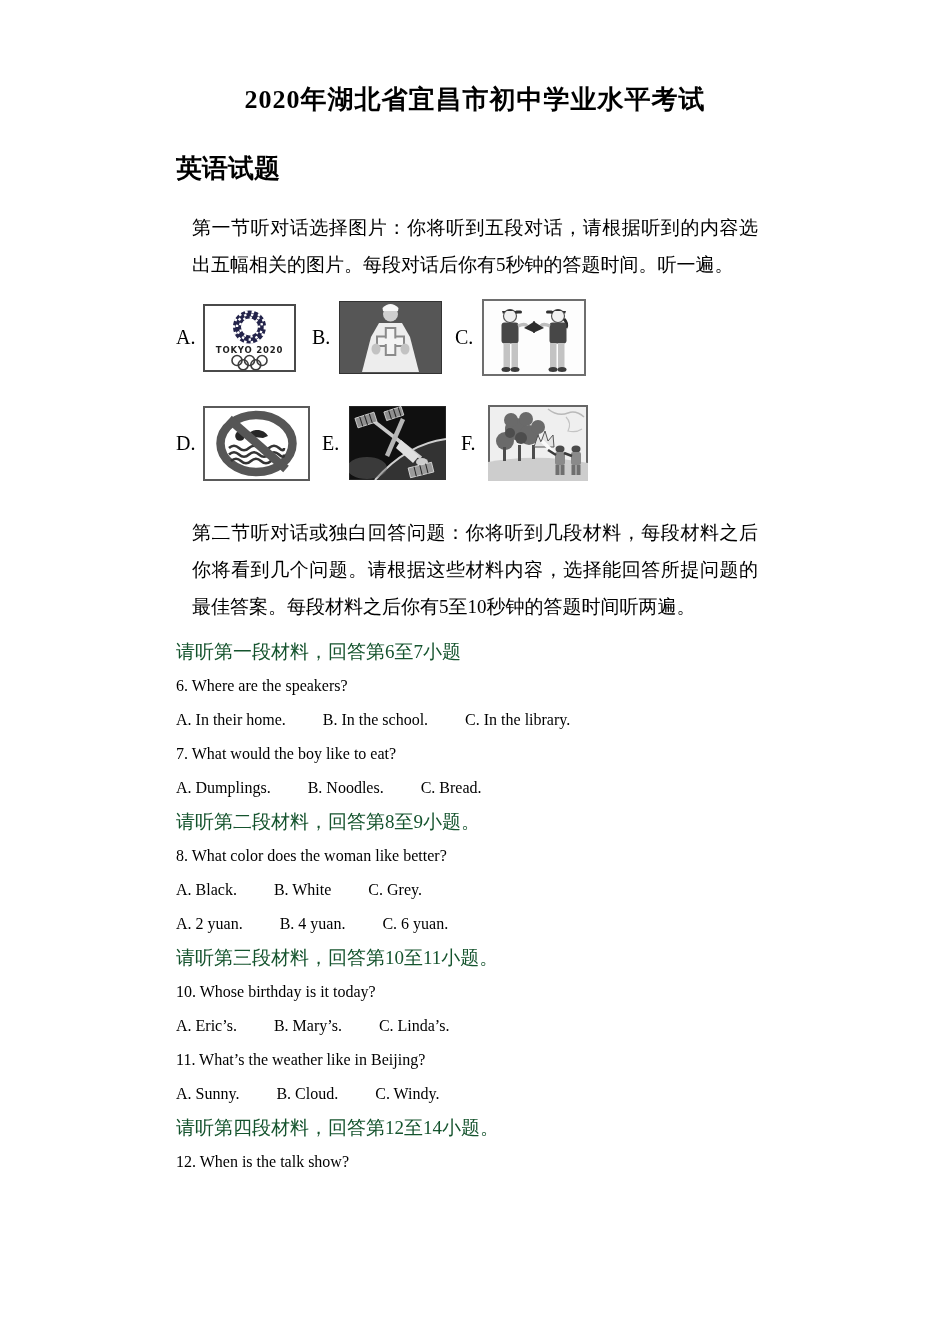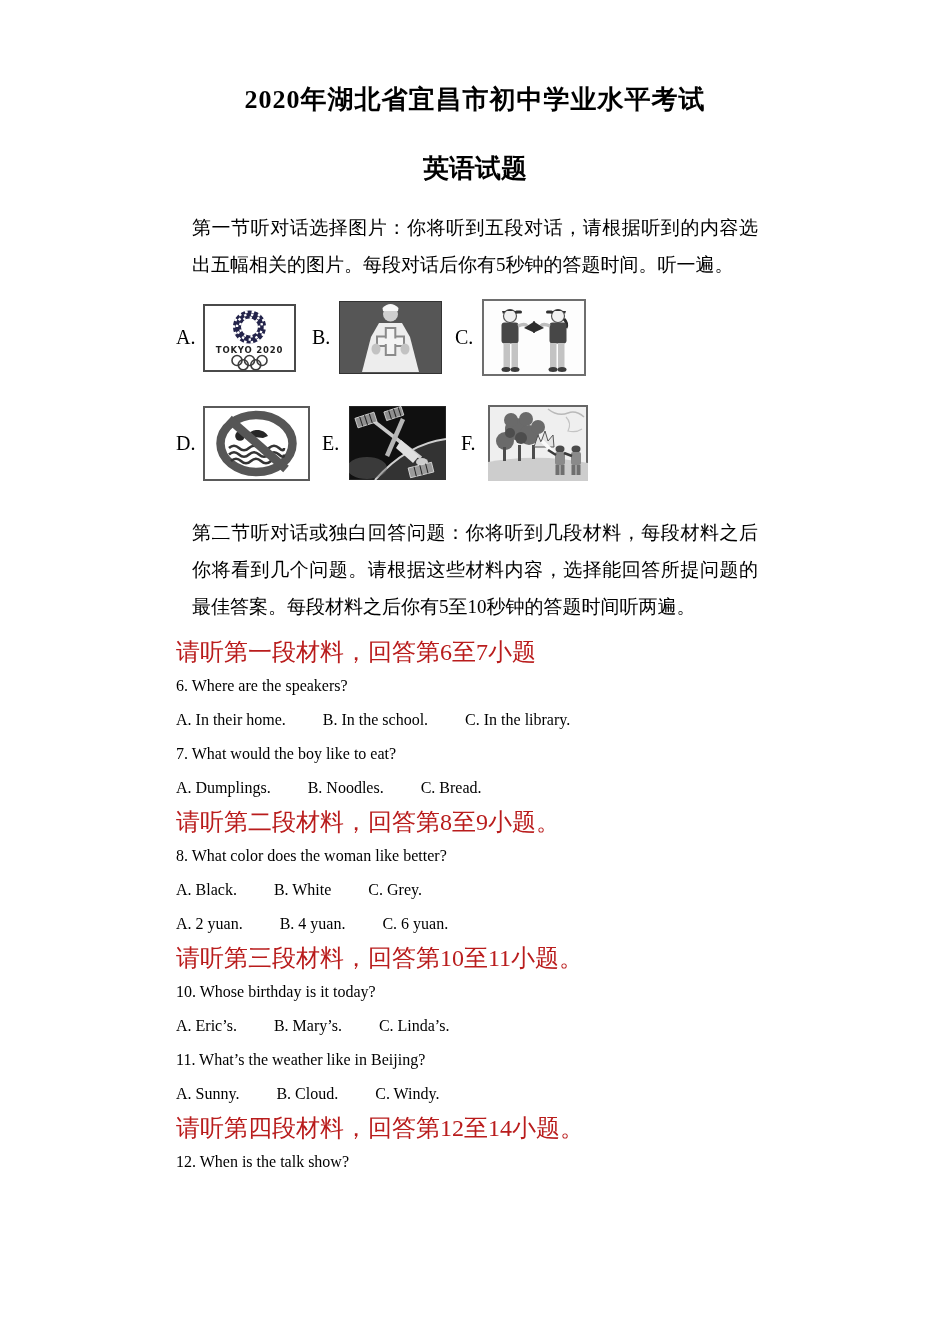--- a/index.html
+++ b/index.html
@@ -17,21 +17,21 @@
     font-size: 26px;
     font-weight: bold;
     text-align: center;
     margin: 0 0 40px 0;
     line-height: 1.1;
     letter-spacing: 1px;
   }
   .doc-subtitle {
     font-size: 26px;
     font-weight: bold;
-    text-align: center;
+    text-align: left;
     margin: 0 0 26px 0;
     line-height: 1.1;
   }
   .part-heading {
     font-size: 19px;
     font-weight: bold;
     text-align: center;
     margin: 0 0 18px 0;
     line-height: 1.2;
   }
@@ -65,22 +65,22 @@
   .m-c { margin-left: 13px; }
   .m-e { margin-left: 12px; }
   .m-f { margin-left: 15px; }
   .line {
     font-size: 16px;
     line-height: 22px;
     margin: 12px 0 0 0;
   }
   .cue {
     font-family: "Liberation Serif", "DejaVu Serif", serif;
-    font-size: 24px;
-    color: #b91c1c;
+    font-size: 19px;
+    color: #14532d;
   }
   .cue.first { margin-top: 7px; }
   .opts span { display: inline-block; }
   .opts span:not(:last-child) { margin-right: 33px; }
 </style>
 </head>
 <body>
 
 <div class="page">
 

